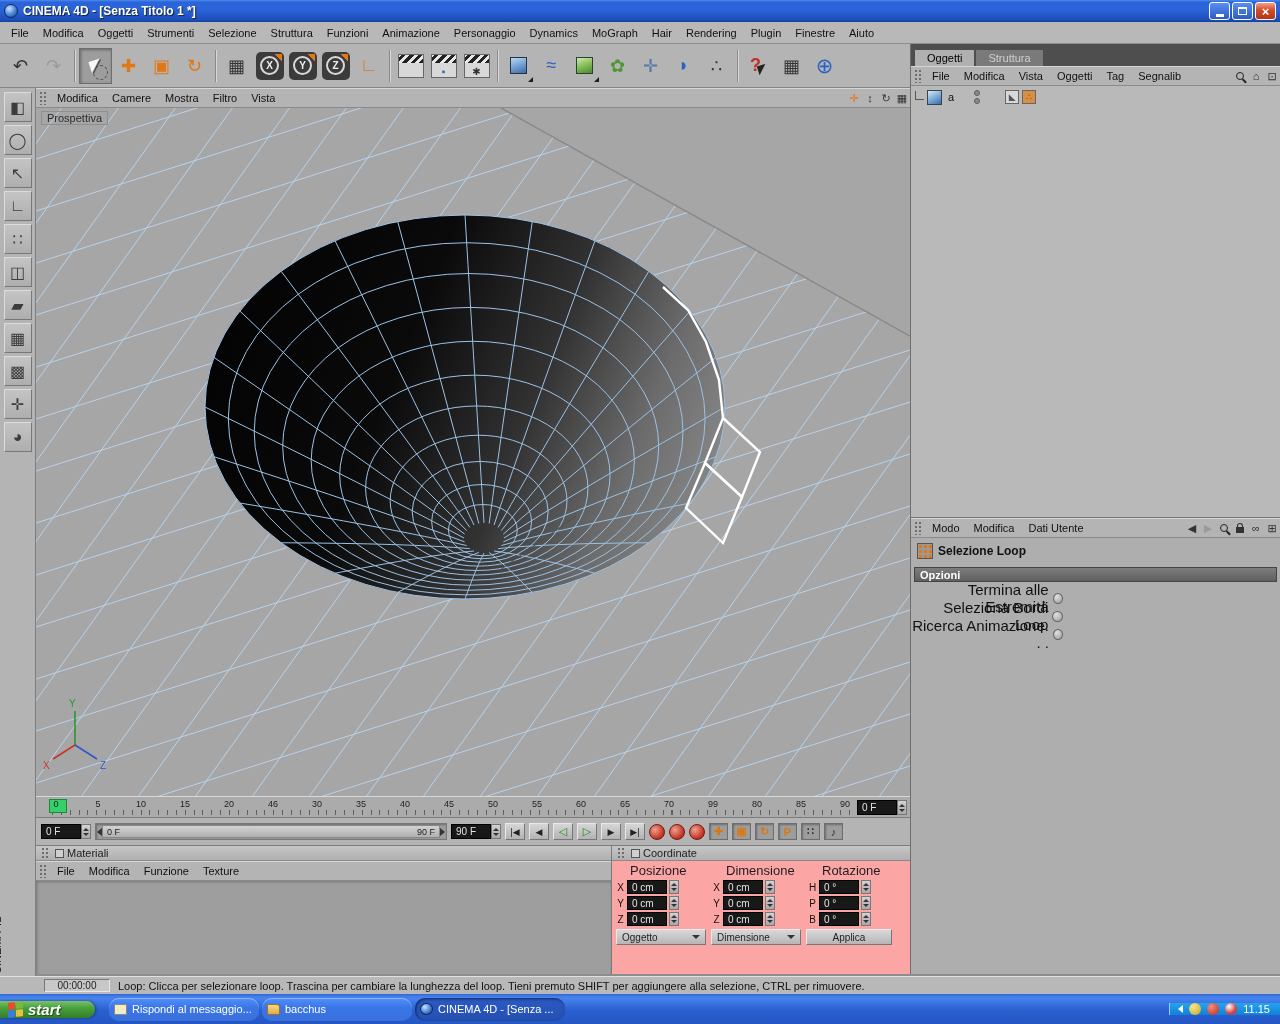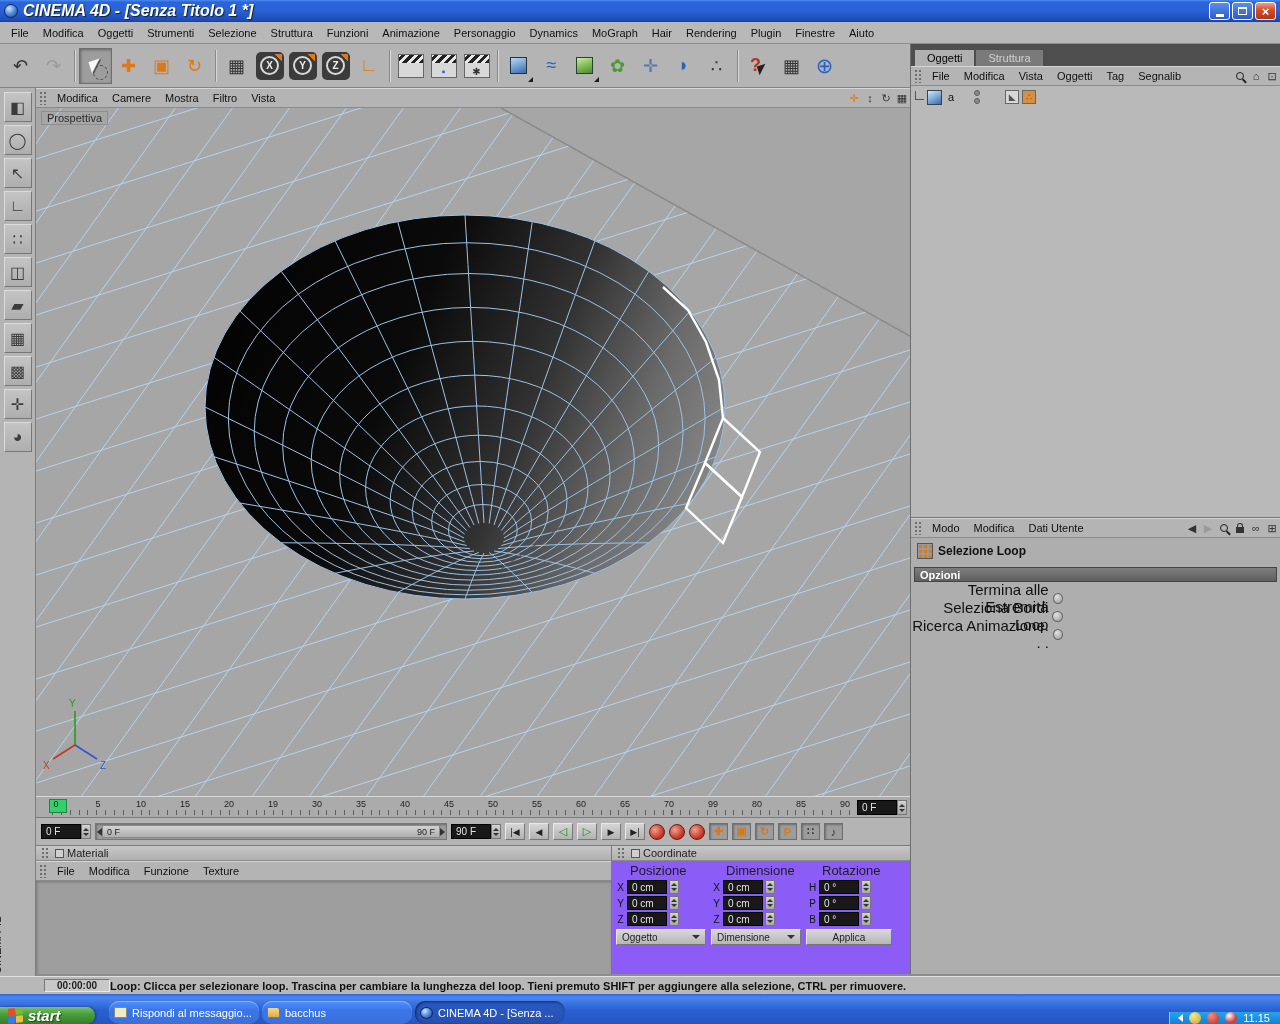--- a/index.html
+++ b/index.html
@@ -4,21 +4,21 @@
 <style>
 *{margin:0;padding:0;box-sizing:border-box;}
 html,body{width:1280px;height:1024px;overflow:hidden;}
 body{font-family:"Liberation Sans",sans-serif;font-size:11px;color:#111;background:#b4b4b4;}
 .window{height:994px;display:flex;flex-direction:column;box-shadow:inset 3px 0 #2b63d4, inset -3px 0 #2b63d4;}
 
 
 .titlebar{height:22px;flex:0 0 22px;display:flex;align-items:center;padding:0 4px;
  background:linear-gradient(180deg,#4a8af0 0%,#2b63d8 10%,#2b63d8 45%,#1c4cb8 92%,#163f9e 100%);color:#fff;}
 .app-icon{width:14px;height:14px;border-radius:50%;background:radial-gradient(circle at 35% 30%,#cfe4fa,#5a93e0 45%,#16377e);margin-right:5px;border:1px solid #0c2a66;}
-.title{font-weight:bold;font-size:16px;text-shadow:1px 1px 1px #123;flex:1;white-space:nowrap;font-style:italic;}
+.title{font-weight:bold;font-size:12px;text-shadow:1px 1px 1px #123;flex:1;white-space:nowrap;}
 .winbtns{display:flex;gap:2px;}
 .wbtn{width:21px;height:18px;border-radius:3px;border:1px solid #fff;display:flex;align-items:center;justify-content:center;background:linear-gradient(#5a8ef0,#2c5cc4);color:#fff;font-size:13px;font-weight:bold;line-height:1;}
 .wbtn.close{background:linear-gradient(#f0a088,#d44b28 45%,#b03818);}
 .minbar{width:8px;height:3px;background:#fff;margin-top:9px;}
 .restsq{width:9px;height:8px;border:1px solid #fff;border-top-width:2px;}
 
 
 .menubar{height:22px;flex:0 0 22px;display:flex;align-items:center;background:#b8b8b8;border-bottom:1px solid #8d8d8d;padding-left:4px;}
 .menubar span{padding:0 7px;}
 .panel-menurow{height:20px;display:flex;align-items:center;background:#b4b4b4;border-bottom:1px solid #8a8a8a;border-top:1px solid #d6d6d6;}
@@ -89,21 +89,21 @@
 .recbtn{width:16px;height:16px;border-radius:50%;background:radial-gradient(circle at 35% 35%,#f0a090,#c03020 70%);border:1px solid #701c12;}
 .togbtn{width:19px;height:17px;background:#9d9d9d;border:1px solid #6e6e6e;box-shadow:inset 1px 1px 2px rgba(0,0,0,.3);display:flex;align-items:center;justify-content:center;font-size:11px;color:#d87818;font-weight:bold;}
 .togbtn.dk{color:#333;}
 
 
 .bottom-panels{height:130px;flex:0 0 130px;display:flex;}
 .panel-titlerow{height:15px;display:flex;align-items:center;background:linear-gradient(#c6c6c6,#b0b0b0);border-bottom:1px solid #8a8a8a;font-size:11px;color:#222;gap:3px;padding-left:2px;}
 .panel-ico{width:9px;height:9px;border:1px solid #555;background:#cfcfcf;}
 .materials{width:576px;display:flex;flex-direction:column;border-right:1px solid #7a7a7a;}
 .mat-content{flex:1;background:#9e9e9e;box-shadow:inset 1px 1px 3px rgba(0,0,0,.25);}
-.coords{width:298px;display:flex;flex-direction:column;background:#8b5cf6;}
+.coords{width:298px;display:flex;flex-direction:column;background:#fca5a5;}
 .coords-body{flex:1;padding:2px 4px;}
 .chead{display:flex;}
 .chead span{width:96px;padding-left:14px;font-size:13px;color:#1e1e1e;}
 .crow{display:flex;align-items:center;margin:2px 0;}
 .cgroup{display:flex;align-items:center;width:96px;gap:2px;}
 .clabel{width:9px;font-size:10px;text-align:center;color:#111;}
 .cgroup .dfield{min-width:0;width:40px;height:14px;}
 .cgroup .step{height:14px;}
 .cbot{display:flex;gap:5px;margin-top:3px;}
 .dropbtn{width:90px;height:16px;background:linear-gradient(#d8d8d8,#b6b6b6);border:1px solid;border-color:#e8e8e8 #777 #777 #e8e8e8;font-size:10px;display:flex;align-items:center;justify-content:space-between;padding:0 5px;color:#222;}
@@ -133,26 +133,26 @@
 .attr-options{padding:4px 0;}
 .opt-row{display:flex;align-items:center;justify-content:flex-end;width:152px;height:18px;gap:4px;}
 .opt-row .lbl{font-size:15px;color:#111;text-align:right;}
 .chk{width:11px;height:11px;border-radius:50%;background:radial-gradient(circle at 35% 30%,#e0e0e0,#9a9a9a);border:1px solid #666;}
 .icon-mag{width:8px;height:8px;border:1.5px solid #222;border-radius:50%;position:relative;}
 .icon-mag::after{content:"";position:absolute;width:5px;height:1.5px;background:#222;transform:rotate(45deg);right:-4px;bottom:-2px;}
 .icon-lock{width:8px;height:6px;background:#333;position:relative;margin-top:4px;}
 .icon-lock::before{content:"";position:absolute;top:-4px;left:1px;width:4px;height:4px;border:1.5px solid #333;border-bottom:none;border-radius:3px 3px 0 0;}
 
 
-.statusbar{height:18px;flex:0 0 18px;display:flex;align-items:center;background:#b8b8b8;border-top:1px solid #e0e0e0;box-shadow:0 -2px 0 #8d8d8d;padding-left:44px;font-weight:bold;}
+.statusbar{height:18px;flex:0 0 18px;display:flex;align-items:center;background:#b8b8b8;border-top:1px solid #e0e0e0;box-shadow:0 -2px 0 #8d8d8d;gap:8px;padding-left:44px;}
 .timebox{width:66px;height:13px;background:#c8c8c8;border:1px solid;border-color:#777 #e8e8e8 #e8e8e8 #777;font-size:10px;display:flex;align-items:center;justify-content:center;color:#222;}
 .statusmsg{font-size:11px;color:#111;white-space:nowrap;}
 
 
-.taskbar{height:30px;display:flex;align-items:flex-end;background:linear-gradient(#3168d5,#4884ee 12%,#2a5fd0 55%,#2457c4);}
+.taskbar{height:30px;display:flex;align-items:center;background:linear-gradient(#3168d5,#4884ee 12%,#2a5fd0 55%,#2457c4);}
 .startbtn{width:95px;display:flex;align-items:center;gap:5px;padding-left:8px;background:linear-gradient(#7ebe72,#48a23c 40%,#357c2a);border-radius:0 12px 12px 0;box-shadow:1px 0 3px rgba(0,0,0,.4);color:#fff;font-weight:bold;font-style:italic;font-size:15px;text-shadow:1px 1px 1px #1c4a14;}
 .flag{width:15px;height:15px;display:grid;grid-template-columns:1fr 1fr;grid-template-rows:1fr 1fr;gap:1px;transform:skewY(-6deg);}
 .flag i{border-radius:1px;}
 .flag i:nth-child(1){background:#e84a2a;}.flag i:nth-child(2){background:#7ab83a;}
 .flag i:nth-child(3){background:#3a7ae8;}.flag i:nth-child(4){background:#e8c03a;}
 .tasks{display:flex;gap:3px;margin-left:14px;align-items:center;}
 .task{width:150px;height:23px;border-radius:10px;background:linear-gradient(#5490f8,#3a76e8 40%,#3a70dc);box-shadow:inset 0 1px 0 #8ab4ff;color:#fff;display:flex;align-items:center;gap:5px;padding:0 5px;font-size:11px;}
 .task.active{background:linear-gradient(#2b5ac4,#2450b0);box-shadow:inset 1px 1px 3px rgba(0,0,0,.55);}
 .task .tlabel{white-space:nowrap;overflow:hidden;}
 .ticon{flex:0 0 13px;height:11px;background:#f0ecc8;border:1px solid #888;}
@@ -445,21 +445,21 @@
           </div>
 
           <div class="ruler">
             <span class="marker"></span>
             <div class="ticks">
               <span class="tick">0</span>
               <span class="tick">5</span>
               <span class="tick">10</span>
               <span class="tick">15</span>
               <span class="tick">20</span>
-              <span class="tick">19</span>
+              <span class="tick">46</span>
               <span class="tick">30</span>
               <span class="tick">35</span>
               <span class="tick">40</span>
               <span class="tick">45</span>
               <span class="tick">50</span>
               <span class="tick">55</span>
               <span class="tick">60</span>
               <span class="tick">65</span>
               <span class="tick">70</span>
               <span class="tick">99</span>

